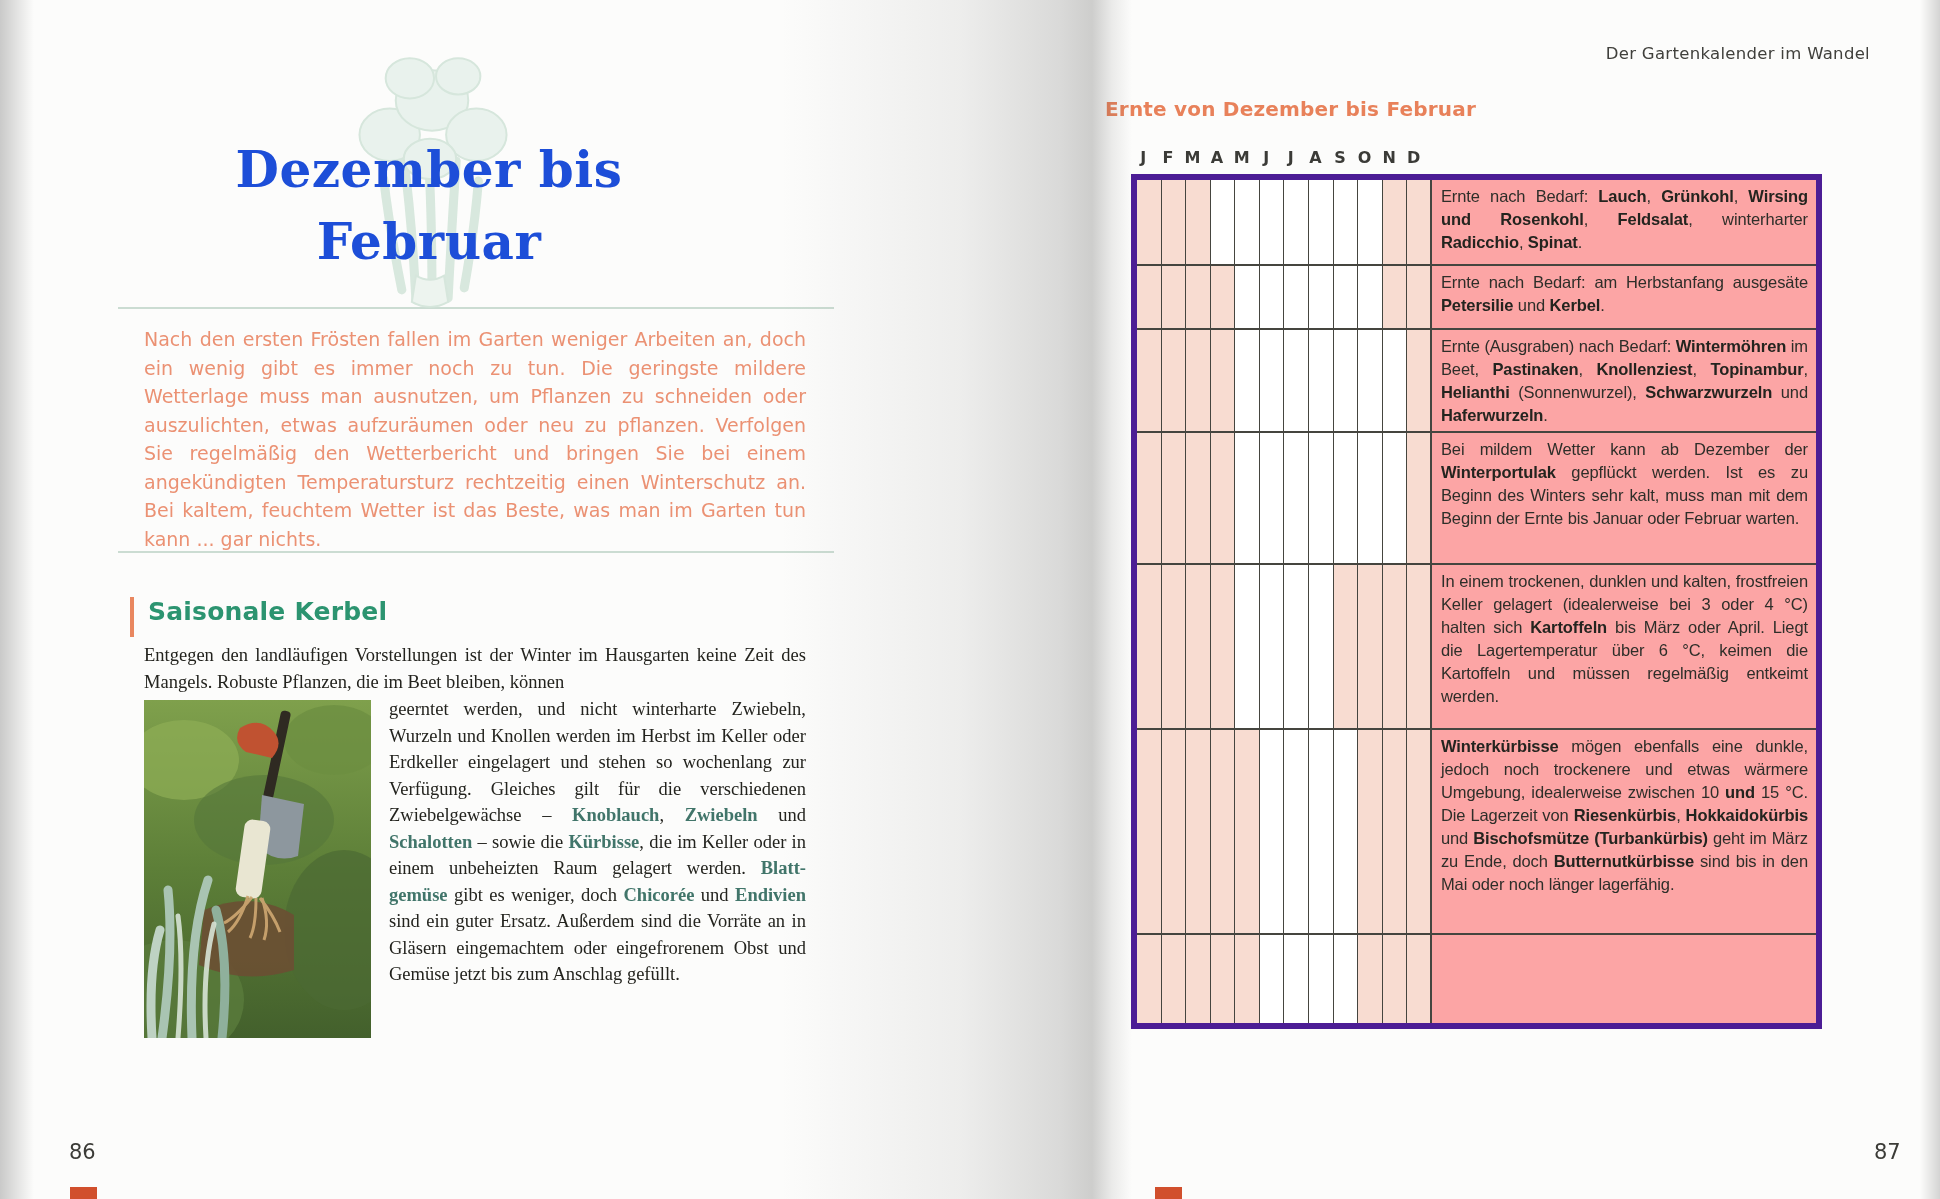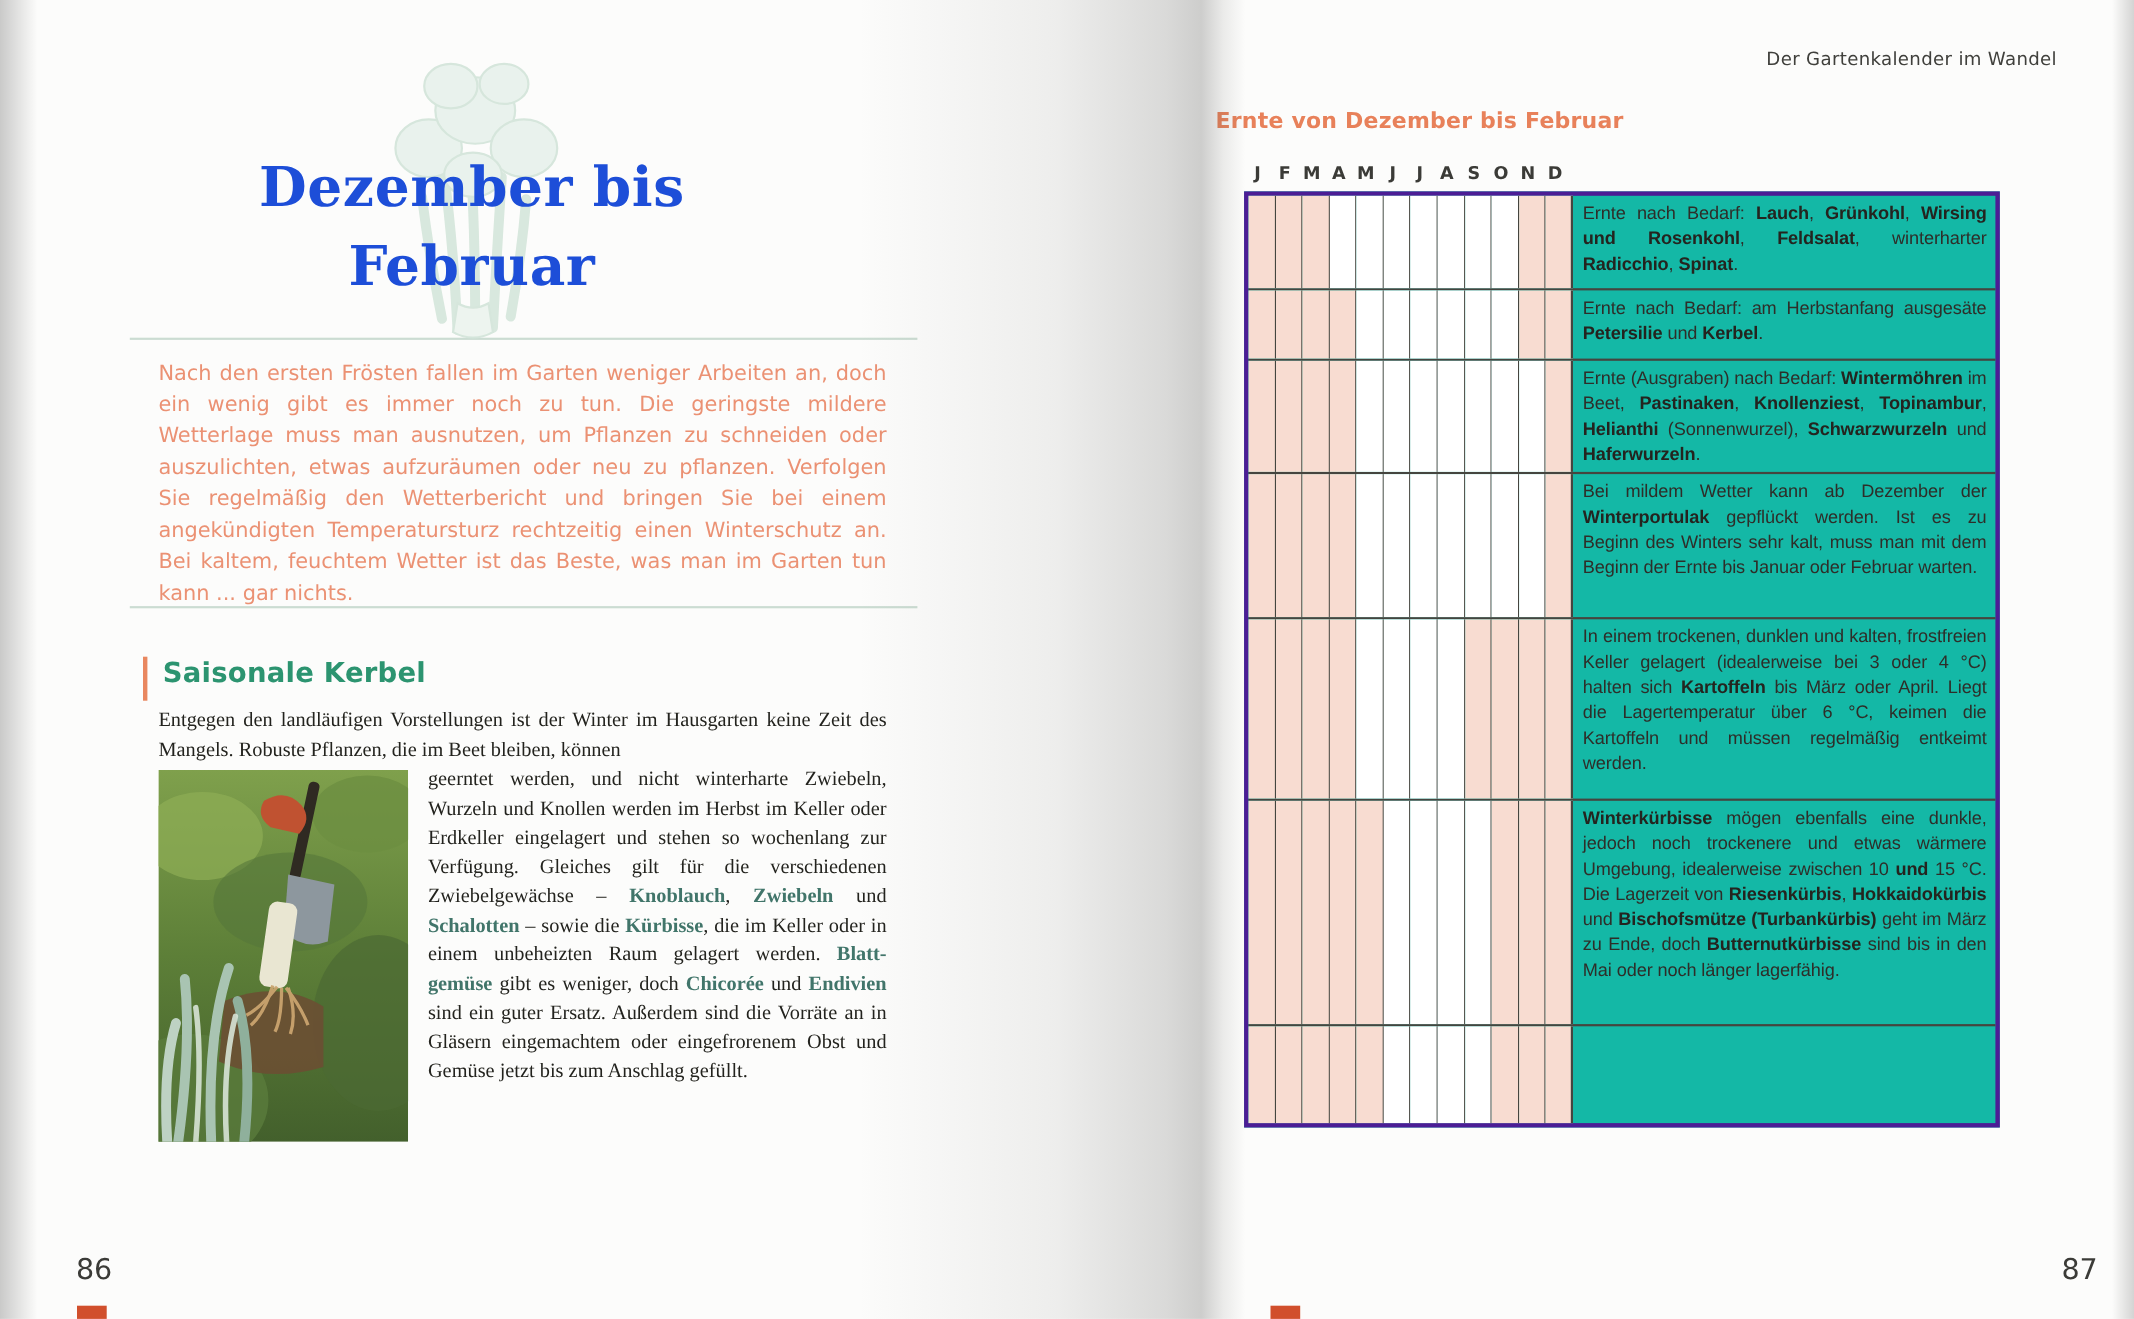--- a/index.html
+++ b/index.html
@@ -57,21 +57,21 @@
   }
   .body-wrap{
     position:absolute;left:144px;top:696px;width:662px;
     font-family:"Liberation Serif",serif;font-size:18.5px;line-height:26.5px;
     color:#23231e;text-align:justify;hyphens:manual;
   }
   .garden-photo{float:left;width:227px;height:338px;margin:4px 18px 2px 0;display:block;}
   .body-wrap p{margin:0;}
   .body-wrap strong{color:#41756a;font-weight:bold;}
 
-  .page-number{position:absolute;top:1140px;font-size:26px;color:#3b3b37;font-family:"DejaVu Sans",sans-serif;}
+  .page-number{position:absolute;top:1140px;font-size:21px;color:#3b3b37;font-family:"DejaVu Sans",sans-serif;}
   .page-number-left{left:69px;}
   .page-number-right{left:1874px;}
   .chapter-tab{position:absolute;top:1187px;width:27px;height:12px;background:#d14f2c;}
   .chapter-tab-left{left:70px;}
   .chapter-tab-right{left:1155px;}
 
   
   .running-head{
     position:absolute;left:1462px;top:44px;width:408px;text-align:right;
     font-size:16.5px;color:#40403c;letter-spacing:.3px;
@@ -85,21 +85,21 @@
   .month-letters-row{
     position:absolute;left:1131px;top:148px;width:295px;display:flex;
   }
   .month-letter{
     flex:0 0 24.58px;text-align:center;
     font-size:16px;font-weight:bold;color:#3b3b37;
     font-family:"DejaVu Sans",sans-serif;
   }
   .harvest-calendar{
     position:absolute;left:1131px;top:174px;width:679px;
-    border:4px solid #4c1d95;box-sizing:content-box;background:#14b8a6;
+    border:6px solid #4c1d95;box-sizing:content-box;background:#fca5a5;
   }
   .cal-row{display:flex;border-bottom:2px solid #45453f;box-sizing:border-box;}
   .cal-row:last-child{border-bottom:none;}
   .month-cell{
     flex:0 0 24.58px;box-sizing:border-box;border-right:1.2px solid #45453f;background:#ffffff;
   }
   .month-cell.shaded{background:#f8dcd1;}
   .month-cell:nth-child(12){border-right:2px solid #45453f;}
   .cal-text{
     flex:1;box-sizing:border-box;padding:5px 8px 4px 9px;

